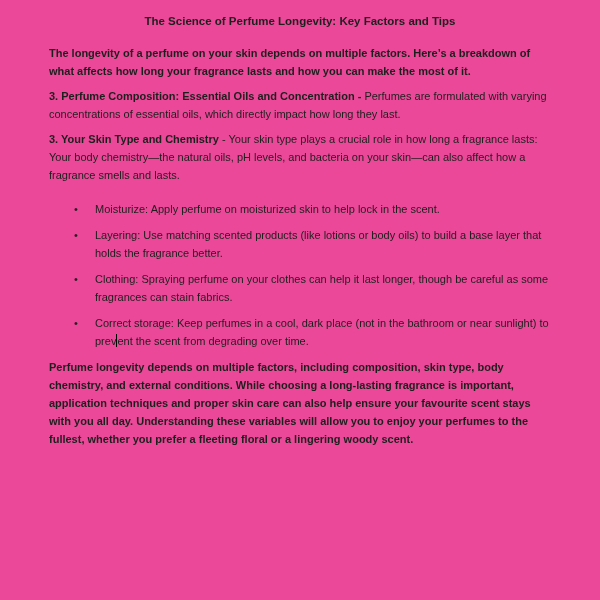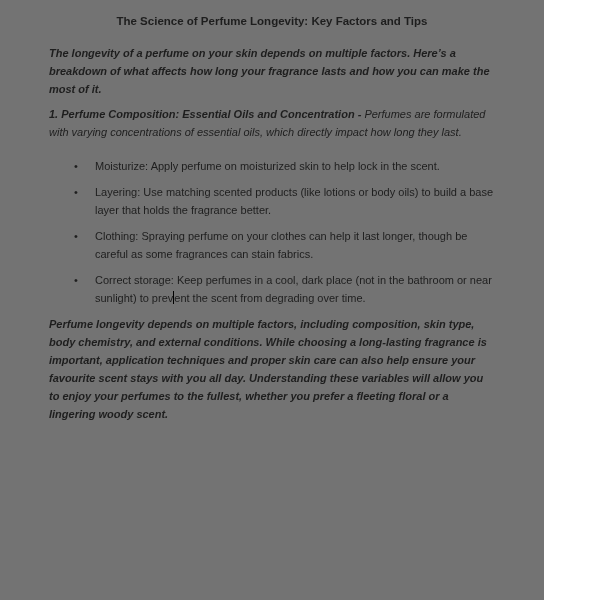--- a/index.html
+++ b/index.html
@@ -7,38 +7,37 @@
     padding: 0;
     background: #ffffff;
   }
   body {
     width: 600px;
     height: 600px;
     overflow: hidden;
   }
   .doc {
     box-sizing: border-box;
-    width: 544px;
+    width: 600px;
     height: 600px;
     padding: 12px 49px 0 49px;
     font-family: "Liberation Sans", sans-serif;
     font-size: 11px;
     line-height: 18px;
     color: #1e1e1e;
-    background: #737373;
+    background: #ec4899;
   }
   .doc-title {
     font-size: 11.5px;
     font-weight: 700;
     text-align: center;
     margin: 0 0 14px 0;
   }
   .para {
     margin: 0 0 7px 0;
-    font-style: italic;
   }
   .bold {
     font-weight: 700;
   }
   .para b {
     font-weight: 700;
   }
   .tips-list {
     list-style: none;
     margin: 16px 0 7px 0;
@@ -65,23 +64,24 @@
 </style>
 </head>
 <body>
 
 <div class="doc">
 
   <h1 class="doc-title">The Science of Perfume Longevity: Key Factors and Tips</h1>
 
   <p class="para bold">The longevity of a perfume on your skin depends on multiple factors. Here’s a breakdown of what affects how long your fragrance lasts and how you can make the most of it.</p>
 
-  <p class="para"><b>1. Perfume Composition: Essential Oils and Concentration -</b> <span>Perfumes are formulated with varying concentrations of essential oils, which directly impact how long they last.</span></p>
+  <p class="para"><b>3. Perfume Composition: Essential Oils and Concentration -</b> <span>Perfumes are formulated with varying concentrations of essential oils, which directly impact how long they last.</span></p>
 
 
+  <p class="para"><b>3. Your Skin Type and Chemistry</b> <span>- Your skin type plays a crucial role in how long a fragrance lasts: Your body chemistry—the natural oils, pH levels, and bacteria on your skin—can also affect how a fragrance smells and lasts.</span></p>
 
 
 
 
 
   <ul class="tips-list">
     <li><span>Moisturize: Apply perfume on moisturized skin to help lock in the scent.</span></li>
     <li><span>Layering: Use matching scented products (like lotions or body oils) to build a base layer that holds the fragrance better.</span></li>
     <li><span>Clothing: Spraying perfume on your clothes can help it last longer, though be careful as some fragrances can stain fabrics.</span></li>
     <li><span>Correct storage: Keep perfumes in a cool, dark place (not in the bathroom or near sunlight) to prev</span><span class="caret"></span><span>ent the scent from degrading over time.</span></li>

